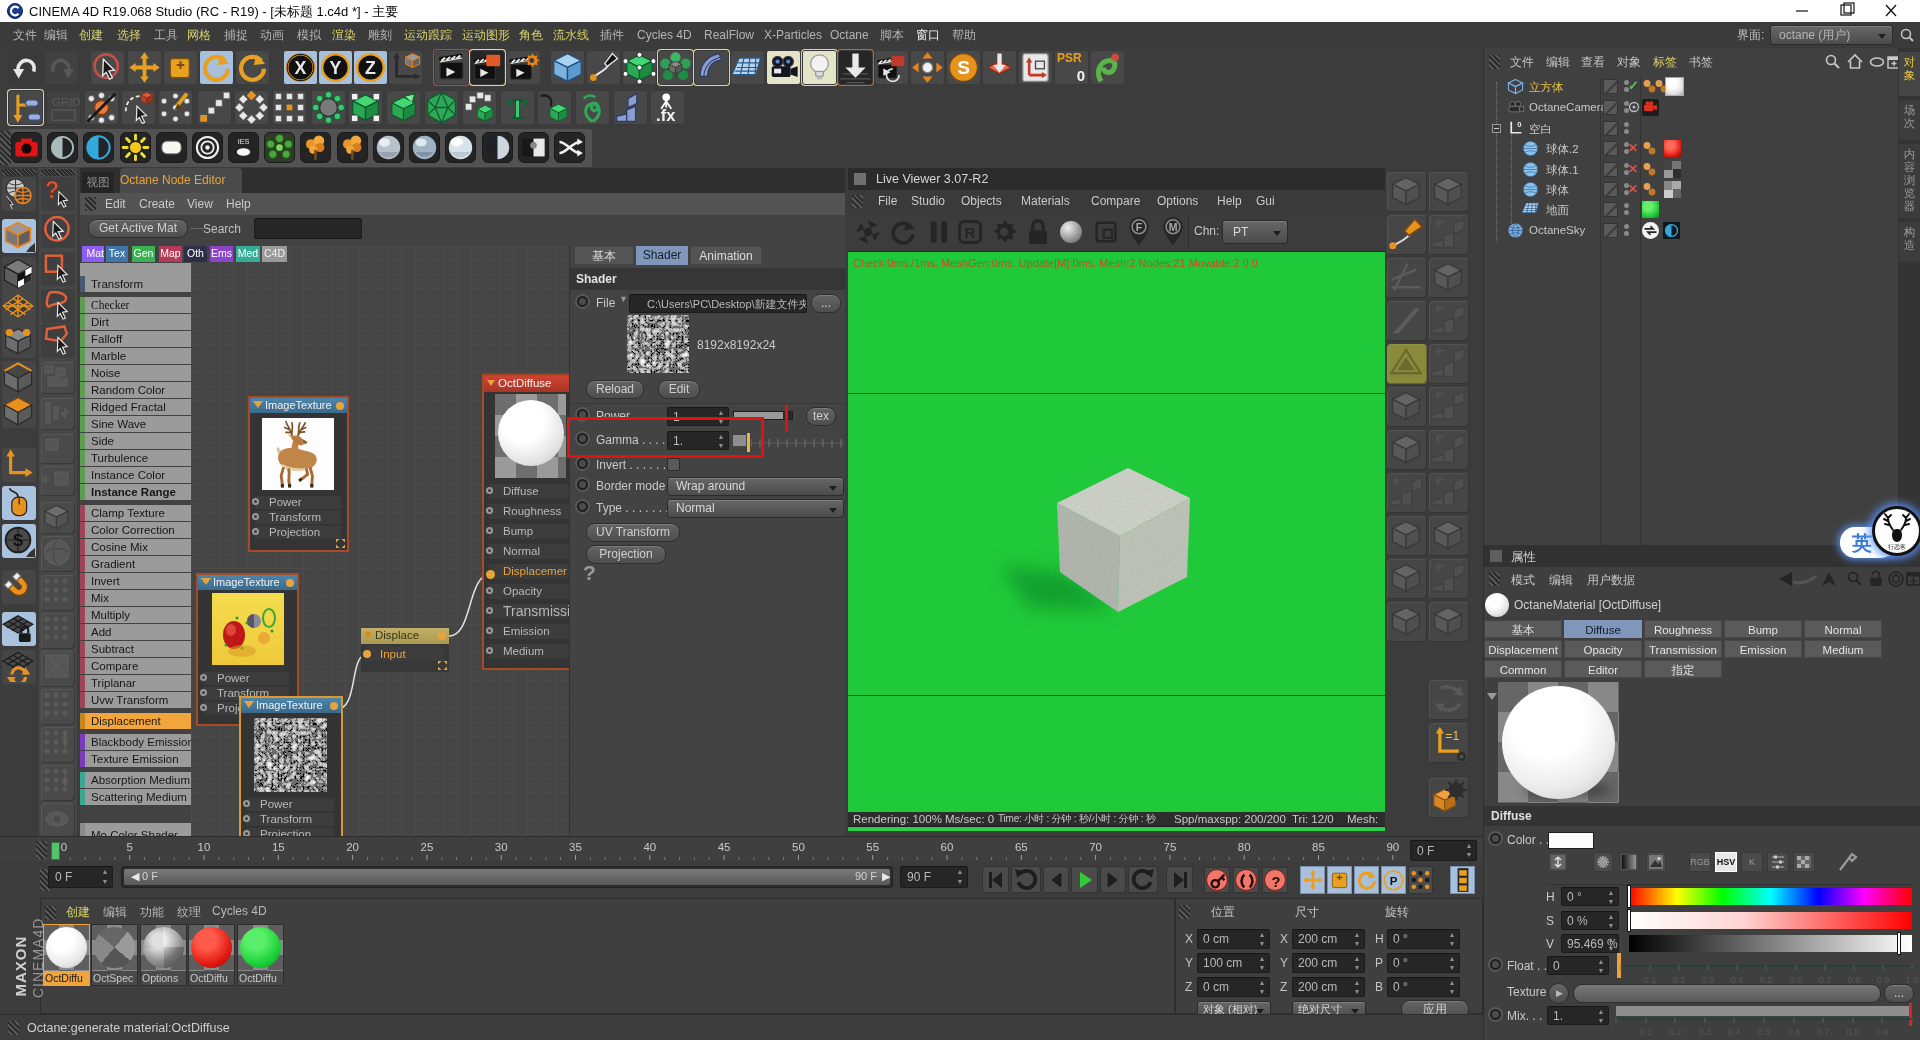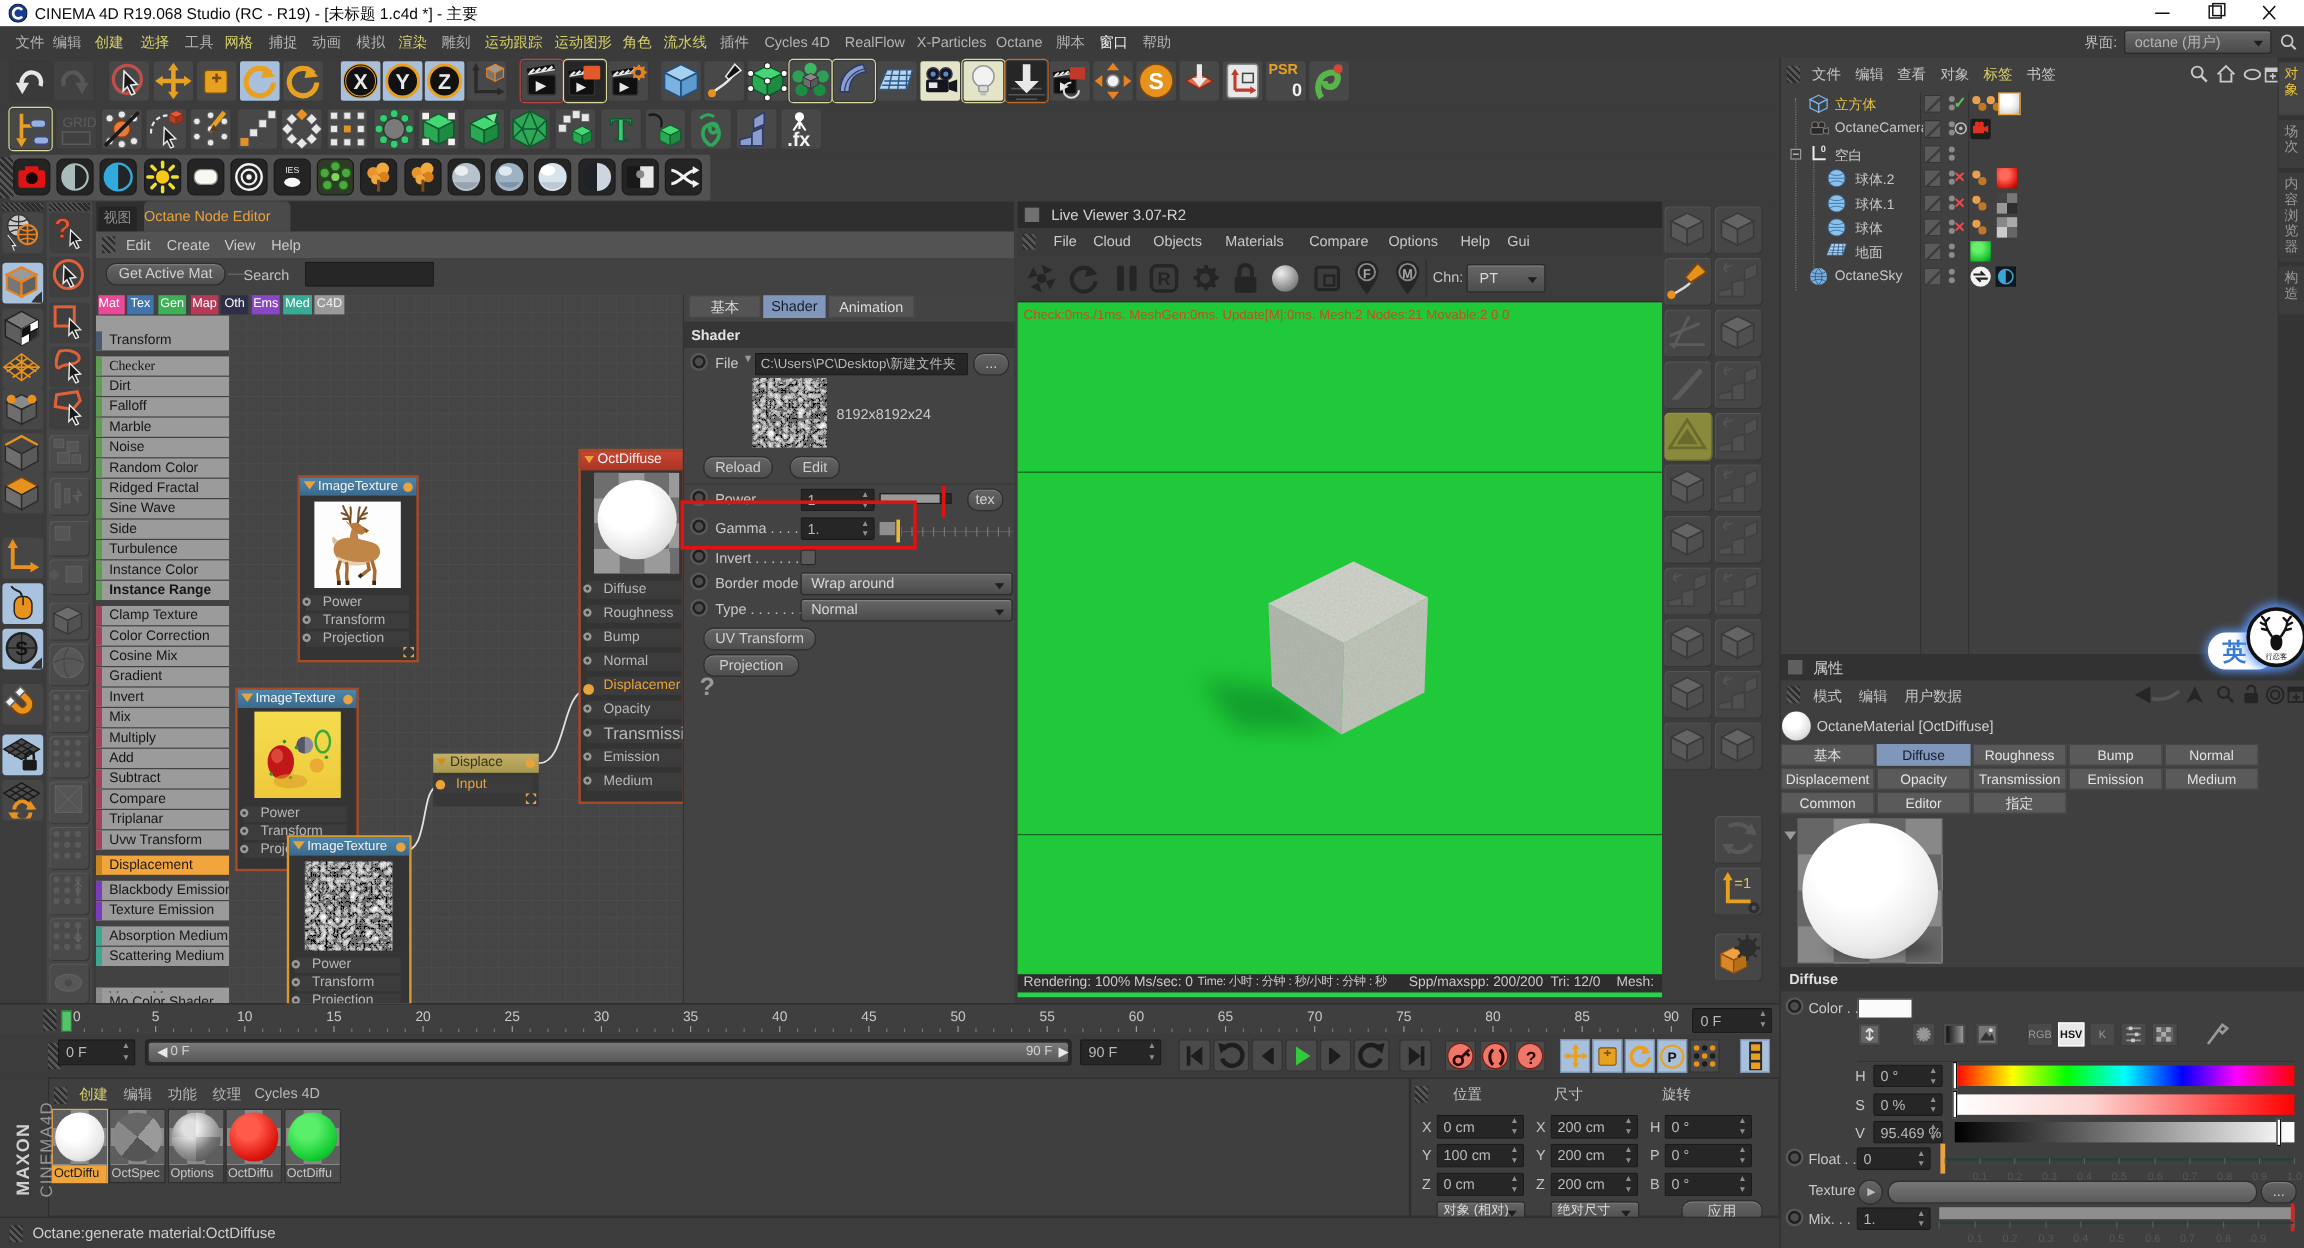--- a/index.html
+++ b/index.html
@@ -835,21 +835,21 @@
  </div>
 
  <div class="a" style="left:0;top:47px;width:765px;height:31px;background:#424242">
   <div class="pill" style="left:8px;top:4px;width:100px;height:19px;line-height:17px;font-size:12px">Get Active Mat</div>
   <div class="a" style="left:110px;top:13px;width:14px;height:1px;background:#666"></div>
   <span class="a" style="left:123px;top:7px;color:#c0c0c0">Search</span>
   <div class="fld" style="left:174px;top:3px;width:108px;height:21px"></div>
  </div>
 
  <div class="a" style="left:0;top:78px;width:765px;height:17px;z-index:6">
-  <div class="a" style="left:2px;width:22px;height:16px;background:#ec4899;color:#fff;font-size:10.5px;text-align:left;line-height:15px">Mat</div>
+  <div class="a" style="left:2px;width:22px;height:16px;background:#8b5cf6;color:#fff;font-size:10.5px;text-align:right;line-height:15px">Mat</div>
   <div class="a" style="left:26px;width:22px;height:16px;background:#3f74ad;color:#fff;font-size:10.5px;text-align:center;line-height:15px">Tex</div>
   <div class="a" style="left:52px;width:23px;height:16px;background:#3cb054;color:#fff;font-size:10.5px;text-align:center;line-height:15px">Gen</div>
   <div class="a" style="left:79px;width:23px;height:16px;background:#b63a56;color:#fff;font-size:10.5px;text-align:center;line-height:15px">Map</div>
   <div class="a" style="left:104px;width:23px;height:16px;background:#2e2e48;color:#fff;font-size:10.5px;text-align:center;line-height:15px">Oth</div>
   <div class="a" style="left:130px;width:23px;height:16px;background:#8b46c8;color:#fff;font-size:10.5px;text-align:center;line-height:15px">Ems</div>
   <div class="a" style="left:156px;width:24px;height:16px;background:#36ac96;color:#fff;font-size:10.5px;text-align:center;line-height:15px">Med</div>
   <div class="a" style="left:182px;width:25px;height:16px;background:#9a9a9a;color:#f2f2f2;font-size:10.5px;text-align:center;line-height:15px">C4D</div>
  </div>
  <div id="nelist">
       <div class="lrow" style="top:95px;">
@@ -1031,21 +1031,21 @@
   </div>
  </div>
  <div id="shaderpanel" class="a" style="left:489px;top:78px;width:276px;height:590px;background:#434343;border-left:1px solid #333">
   <div class="a" style="left:4px;top:0;width:60px;height:19px;background:#545454;border:1px solid #464646;color:#dcdcdc;text-align:center;line-height:18px">基本</div>
   <div class="a" style="left:66px;top:0;width:52px;height:19px;background:#8096ba;color:#15202e;text-align:center;line-height:18px">Shader</div>
   <div class="a" style="left:120px;top:0;width:72px;height:19px;background:#545454;border:1px solid #464646;color:#dcdcdc;text-align:center;line-height:18px">Animation</div>
   <div class="a" style="left:0;top:22px;width:276px;height:22px;background:#363636;color:#e2e2e2;font-weight:bold;line-height:22px"><span style="margin-left:6px">Shader</span></div>
   <div class="radio" style="left:7px;top:50px"></div>
       <span class="a" style="left:26px;top:50px">File</span>
       <span class="a" style="left:49px;top:48px;color:#999;font-size:9px">▼</span>
-  <div class="fld" style="left:59px;top:48px;width:178px;height:19px;line-height:18px;font-size:11px;white-space:nowrap;overflow:hidden"><span style="margin-left:4px">C:\Users\PC\Desktop\新建文件夹</span></div>
+  <div class="fld" style="left:59px;top:48px;width:178px;height:19px;line-height:18px;font-size:11px;white-space:nowrap;overflow:hidden"><span style="margin-left:17px">C:\Users\PC\Desktop\新建文件夹</span></div>
   <div class="pill" style="left:241px;top:48px;width:30px;height:19px;line-height:16px">...</div>
   <div class="a" style="left:57px;top:69px;width:62px;height:58px;background:#777"><svg width="62" height="58">
           <rect width="62" height="58" filter="url(#mosaic)"></rect>
         </svg></div>
   <span class="a" style="left:127px;top:92px;color:#cbcbcb">8192x8192x24</span>
   <div class="pill" style="left:16px;top:134px;width:58px;height:19px;line-height:17px">Reload</div>
   <div class="pill" style="left:88px;top:134px;width:42px;height:19px;line-height:17px">Edit</div>
   <div class="a" style="left:0;top:157px;width:276px;height:1px;background:#383838"></div>
   <div class="radio" style="left:7px;top:163px"></div>
       <span class="a" style="left:26px;top:163px">Power</span>
@@ -1097,21 +1097,21 @@
 </div>
 
 <div id="lv" class="a" style="left:848px;top:168px;width:537px;height:663px;background:#3c3c3c">
  <div class="a" style="left:0;top:0;width:537px;height:22px;background:#2b2b2b">
   <div class="a" style="left:6px;top:5px;width:12px;height:12px;background:#707070"></div>
   <span class="a" style="left:28px;top:4px;font-size:12.5px;color:#d5d5d5">Live Viewer 3.07-R2</span>
  </div>
  <div class="a menu" style="left:0;top:22px;width:537px;height:23px;background:#3a3a3a;line-height:23px">
   <div class="hndl" style="left:4px;top:5px;height:13px"></div>
   <span style="left:30px;color:#cacaca">File</span>
-      <span style="left:63px;color:#cacaca">Cloud</span>
+      <span style="left:63px;color:#cacaca">Studio</span>
       <span style="left:113px;color:#cacaca">Objects</span>
       <span style="left:173px;color:#cacaca">Materials</span>
       <span style="left:243px;color:#cacaca">Compare</span>
       <span style="left:309px;color:#cacaca">Options</span>
       <span style="left:369px;color:#cacaca">Help</span>
       <span style="left:408px;color:#cacaca">Gui</span>
  </div>
  <div id="lvtools" class="a" style="left:0;top:45px;width:537px;height:39px;background:#3c3c3c;border-bottom:1px solid #2a2a2a">
   <svg class="a" style="left:6px;top:5px" width="28" height="28" viewBox="0 0 24 24">
         <g fill="#252525">

